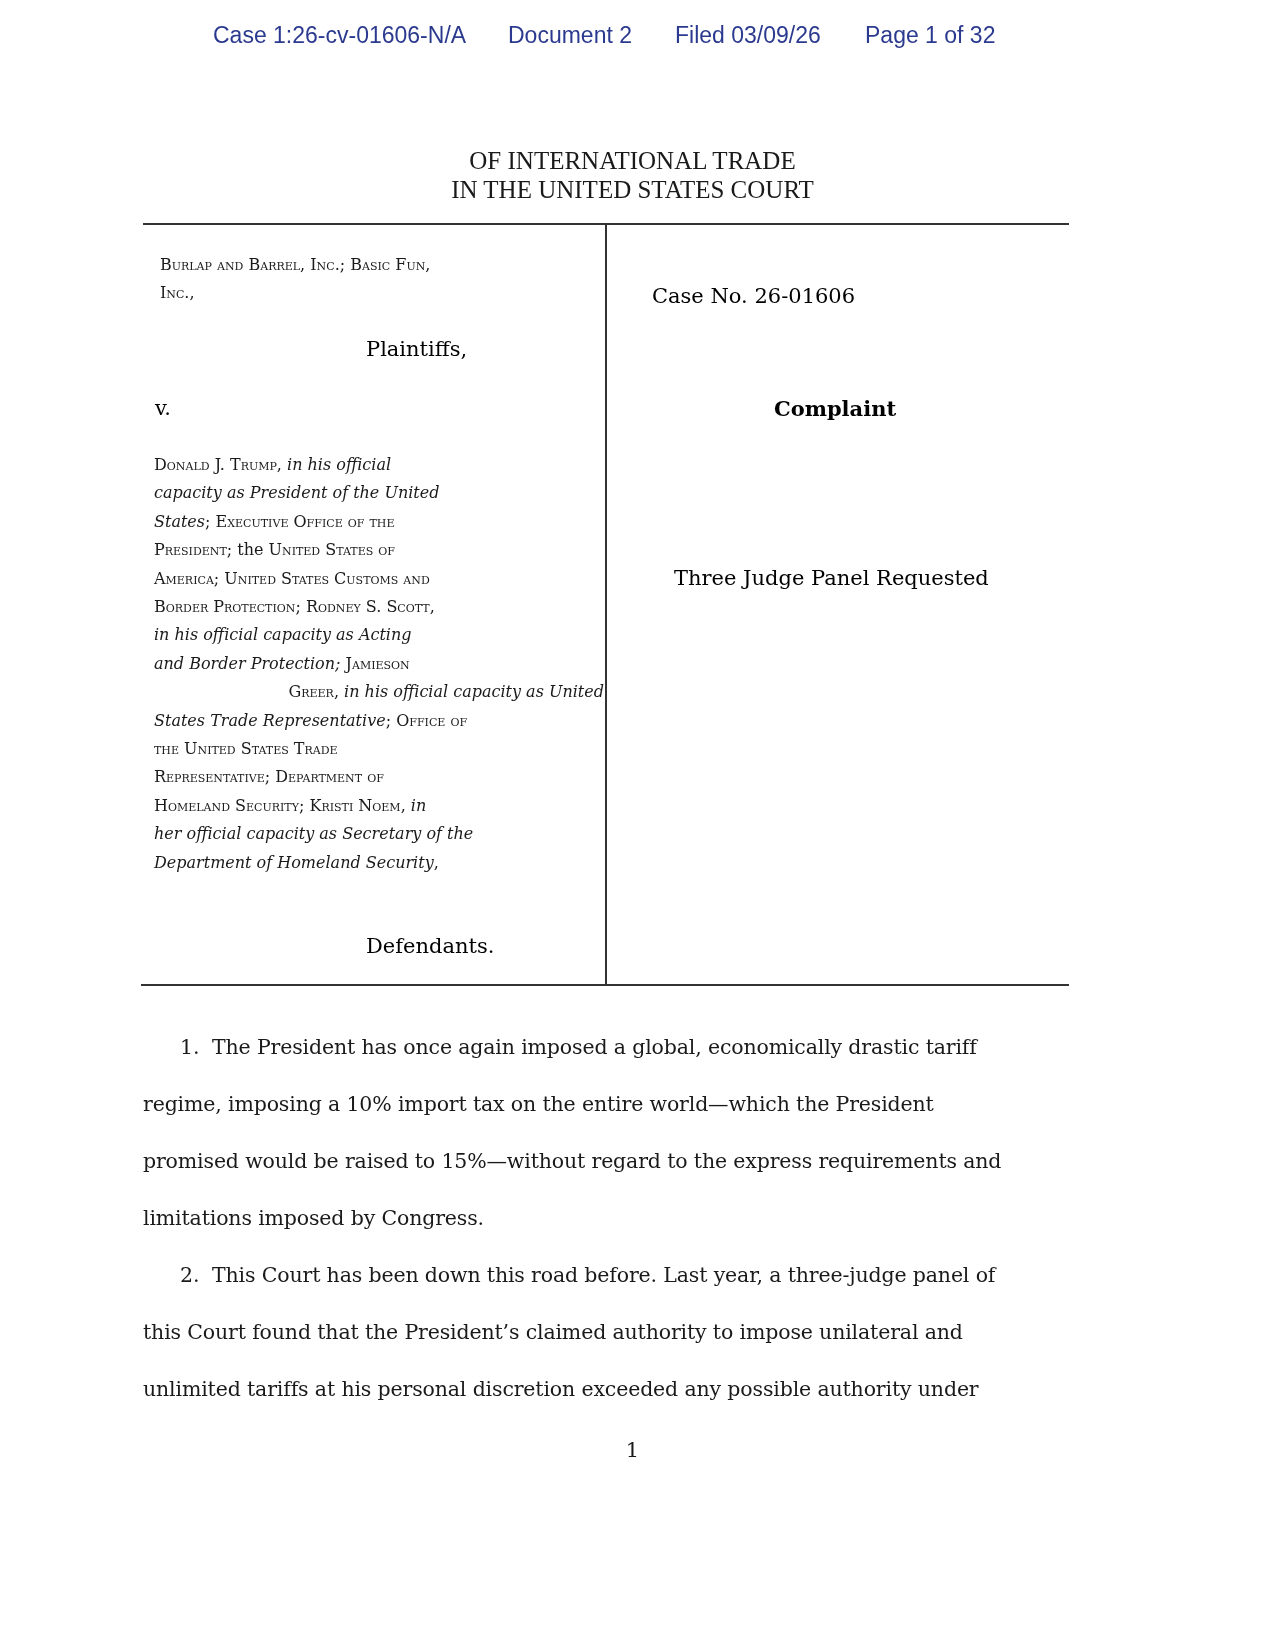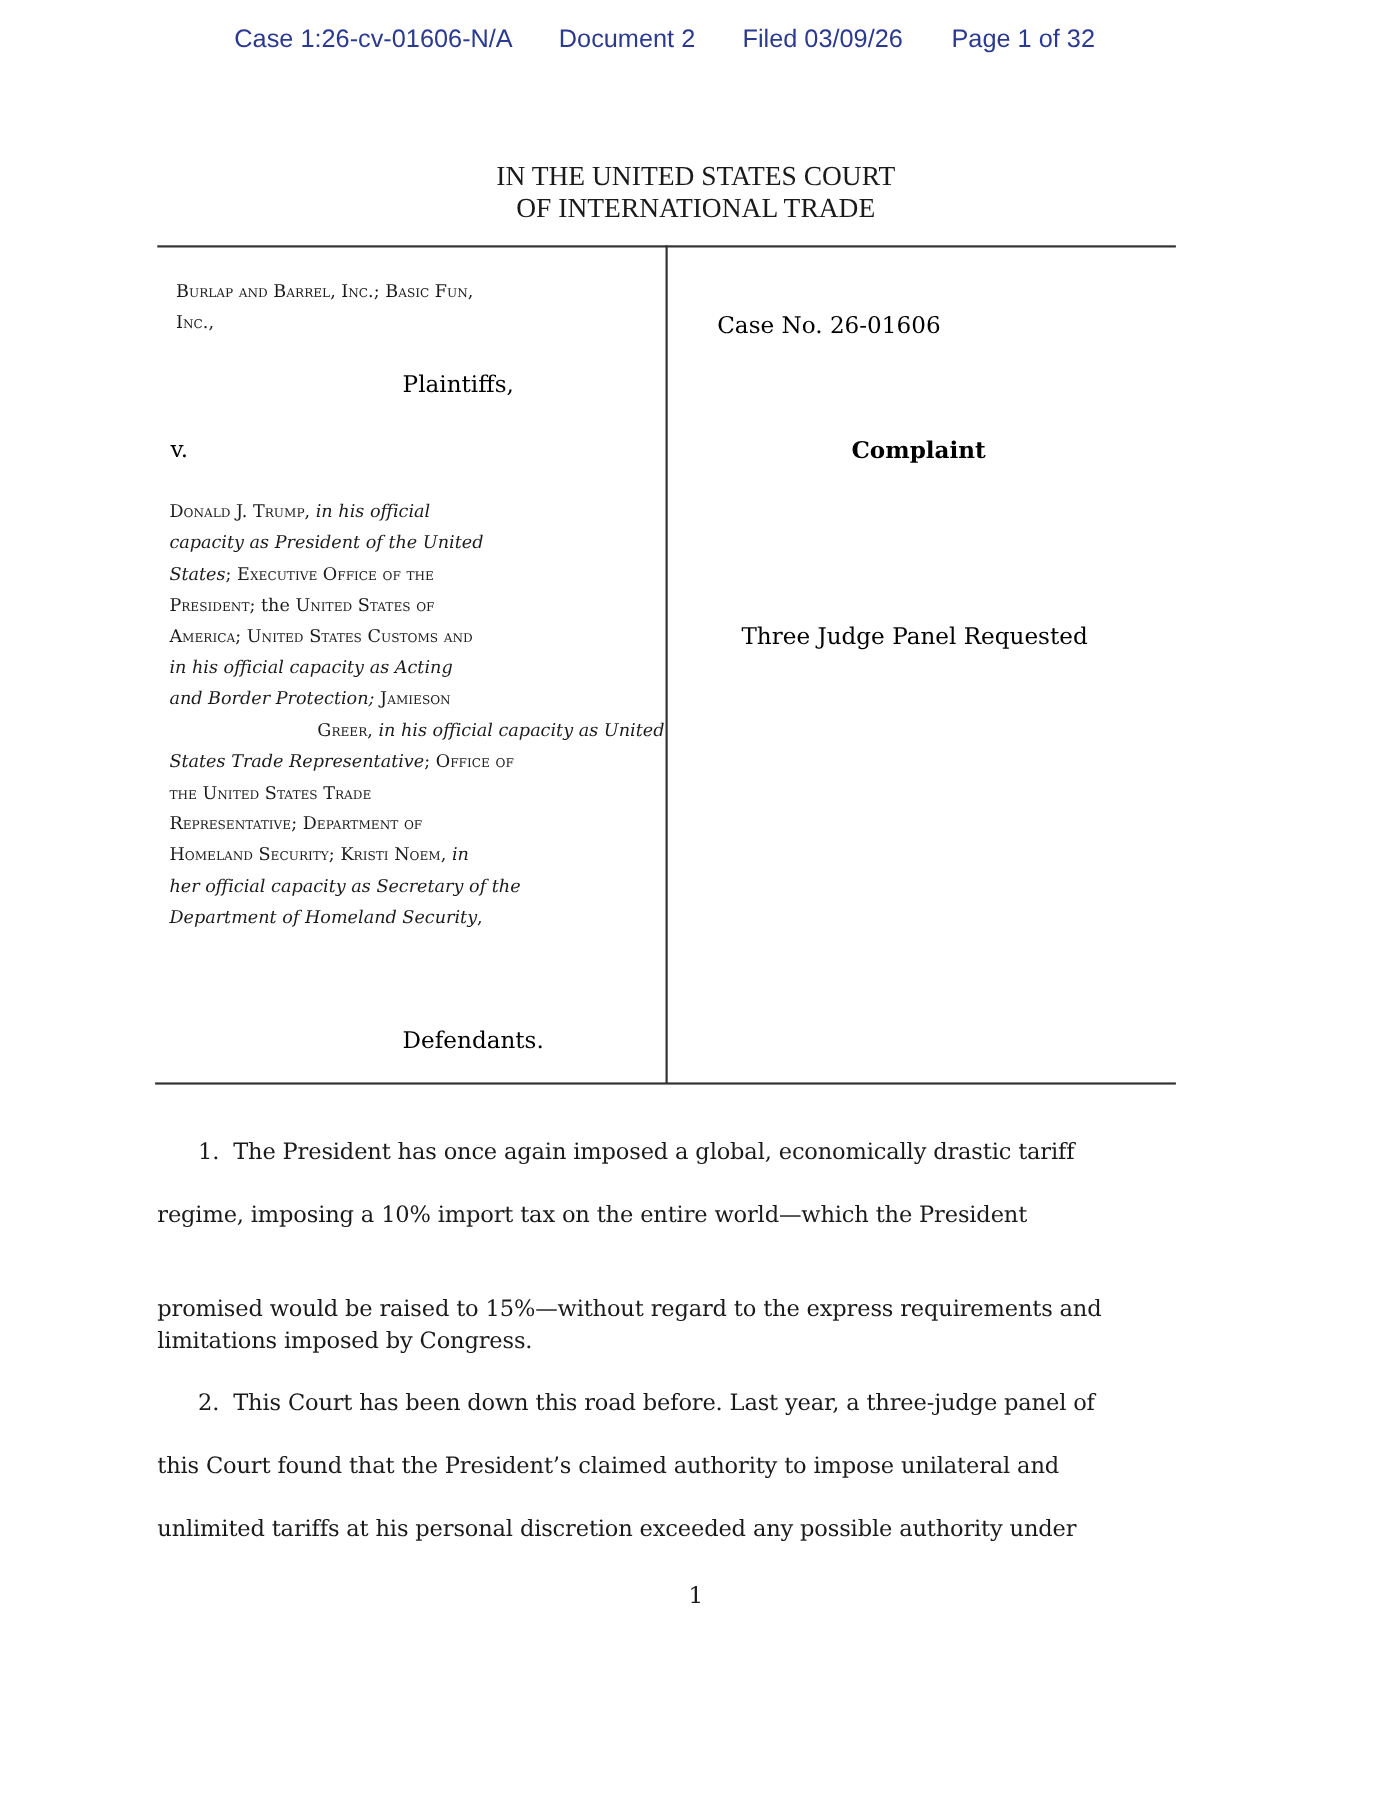--- a/index.html
+++ b/index.html
@@ -41,60 +41,61 @@
 <body>
 
 <div class="header">
   <span style="left:213px">Case 1:26-cv-01606-N/A</span>
   <span style="left:508px">Document 2</span>
   <span style="left:675px">Filed 03/09/26</span>
   <span style="left:865px">Page 1 of 32</span>
 </div>
 
 <div class="court-title">
+  <div>OF INTERNATIONAL TRADE</div>
   <div>IN THE UNITED STATES COURT</div>
-  <div>OF INTERNATIONAL TRADE</div>
 </div>
 
 <div class="hline" style="top:223px; left:143px; width:926px;"></div>
 <div class="vline" style="top:223px; left:605px; height:762px;"></div>
 <div class="hline" style="top:984px; left:141px; width:928px;"></div>
 
 <div class="caption-left" style="top:251px;">
   <div class="sc">Burlap and Barrel, Inc.; Basic Fun,</div>
   <div class="sc">Inc.,</div>
 </div>
 <div class="abs" style="top:337px; left:366px;">Plaintiffs,</div>
 <div class="abs" style="top:396px; left:155px;">v.</div>
 
 <div class="caption-left" id="defendants" style="top:451px; left:154px; width:450px;">
     <div style="white-space: nowrap;"><span class="sc">Donald J. Trump</span><span>, </span><span class="it">in his official</span></div>
     <div style="white-space: nowrap;"><span class="it">capacity as President of the United</span></div>
     <div style="white-space: nowrap;"><span class="it">States</span><span>; </span><span class="sc">Executive Office of the</span></div>
     <div style="white-space: nowrap;"><span class="sc">President</span><span>; the </span><span class="sc">United States of</span></div>
     <div style="white-space: nowrap;"><span class="sc">America</span><span>; </span><span class="sc">United States Customs and</span></div>
+    <div style="white-space: nowrap;"><span class="sc">Border Protection</span><span>; </span><span class="sc">Rodney S. Scott</span><span>,</span></div>
     <div style="white-space: nowrap;"><span class="it">in his official capacity as Acting</span></div>
     <div style="white-space: nowrap;"><span class="it">and Border Protection;</span><span> </span><span class="sc">Jamieson</span></div>
     <div style="white-space: nowrap; text-align: right;"><span class="sc">Greer</span><span>, </span><span class="it">in his official capacity as United</span></div>
     <div style="white-space: nowrap;"><span class="it">States Trade Representative</span><span>; </span><span class="sc">Office of</span></div>
     <div style="white-space: nowrap;"><span class="sc">the United States Trade</span></div>
     <div style="white-space: nowrap;"><span class="sc">Representative</span><span>; </span><span class="sc">Department of</span></div>
     <div style="white-space: nowrap;"><span class="sc">Homeland Security</span><span>; </span><span class="sc">Kristi Noem</span><span>, </span><span class="it">in</span></div>
     <div style="white-space: nowrap;"><span class="it">her official capacity as Secretary of the</span></div>
     <div style="white-space: nowrap;"><span class="it">Department of Homeland Security</span><span>,</span></div>
   </div>
 <div class="abs" style="top:934px; left:366px;">Defendants.</div>
 
 <div class="abs" style="top:284px; left:652px;">Case No. 26-01606</div>
 <div class="abs bold" style="top:396px; left:774px;text-align:right;">Complaint</div>
 <div class="abs" style="top:566px; left:674px;">Three Judge Panel Requested</div>
 
 <div id="body-text">
     <div class="para-line" style="top: 1035px; left: 180px;"><span>1.&nbsp;&nbsp;</span><span>The President has once again imposed a global, economically drastic tariff</span></div>
     <div class="para-line" style="top: 1092px; left: 143px;"><span>regime, imposing a 10% import tax on the entire world—which the President</span></div>
-    <div class="para-line" style="top: 1149px; left: 143px; margin-top: 28px;"><span>promised would be raised to 15%—without regard to the express requirements and</span></div>
+    <div class="para-line" style="top: 1149px; left: 143px;"><span>promised would be raised to 15%—without regard to the express requirements and</span></div>
     <div class="para-line" style="top: 1206px; left: 143px;"><span>limitations imposed by Congress.</span></div>
     <div class="para-line" style="top: 1263px; left: 180px;"><span>2.&nbsp;&nbsp;</span><span>This Court has been down this road before. Last year, a three-judge panel of</span></div>
     <div class="para-line" style="top: 1320px; left: 143px;"><span>this Court found that the President’s claimed authority to impose unilateral and</span></div>
     <div class="para-line" style="top: 1377px; left: 143px;"><span>unlimited tariffs at his personal discretion exceeded any possible authority under</span></div>
   </div>
 
 <div class="page-num">1</div>
 
 </body></html>

